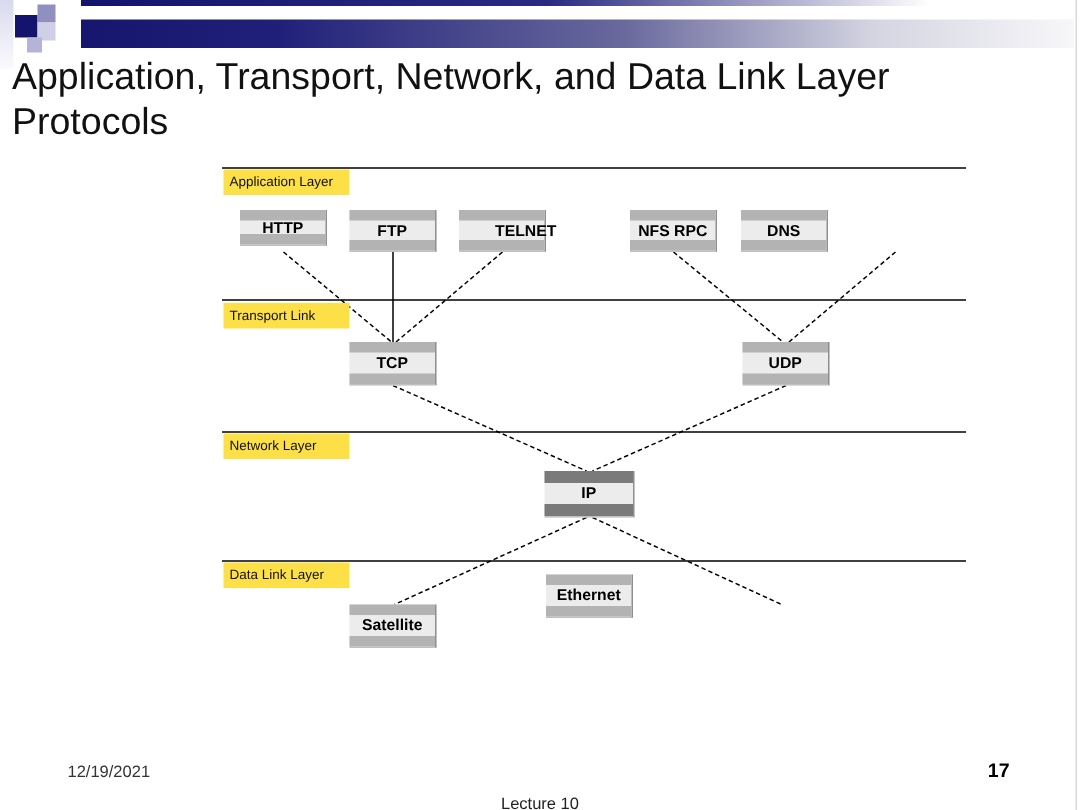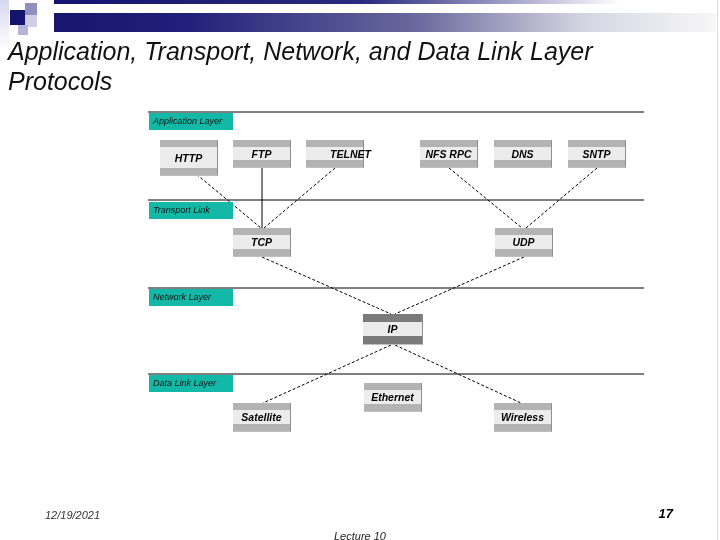--- a/index.html
+++ b/index.html
@@ -1,19 +1,18 @@
 <!DOCTYPE html>
 <html><head>
 <meta charset="utf-8">
 <style>
   html,body{margin:0;padding:0;background:#fff;}
   #slide{
     position:relative;width:720px;height:540px;background:#ffffff;overflow:hidden;
     font-family:"Liberation Sans",sans-serif;
-    font-style:italic;
   }
   
   .deco{position:absolute;}
   #deco-left-bar{left:0;top:0;width:9px;height:46px;background:linear-gradient(#d9d9ee,#fbfbfe);}
   #deco-navy-square{left:10px;top:10px;width:15px;height:15px;background:#14146e;}
   #deco-slate-square{left:25px;top:3px;width:12px;height:12px;background:#8f8fc0;}
   #deco-lavender-square{left:25px;top:15px;width:12px;height:12px;background:#cfcfe8;}
   #deco-small-square{left:18px;top:25px;width:10px;height:10px;background:#b4b4d6;}
   #deco-thin-bar{left:54px;top:0;width:566px;height:4px;
     background:linear-gradient(to right,#14146e 0%,#2a2a80 55%,#ffffff 100%);}
@@ -25,21 +24,21 @@
     position:absolute;left:8px;top:36px;width:695px;
     font-size:25px;line-height:30px;color:#111;letter-spacing:0;
   }
   
   #diagram{position:absolute;left:0;top:0;width:720px;height:540px;}
   #edges-svg{position:absolute;left:0;top:0;width:720px;height:540px;pointer-events:none;}
   .layer-line{stroke:#000;stroke-width:1;}
   .edge{stroke:#000;stroke-width:1;fill:none;}
   .edge.dashed{stroke-dasharray:3 2;}
   .layer-label{
-    position:absolute;width:84px;height:17px;background:#14b8a6;
+    position:absolute;width:84px;height:17px;background:#fde047;
     color:#111;font-size:9px;line-height:17px;padding-left:4px;box-sizing:border-box;
     white-space:nowrap;
   }
   .node{
     position:absolute;background:#ececec;box-sizing:border-box;
     border-right:1px solid #8f8f8f;border-bottom:1px solid #c0c0c0;
     display:flex;align-items:center;justify-content:center;
   }
   .node .band{position:absolute;left:0;right:0;height:7px;background:#b3b3b3;}
   .node .band.top{top:0;}
@@ -86,21 +85,21 @@
         <line x1="597" y1="168" x2="526" y2="228" class="edge dashed"></line>
         <line x1="262" y1="257" x2="391" y2="314" class="edge dashed"></line>
         <line x1="524" y1="257" x2="395" y2="314" class="edge dashed"></line>
         <line x1="391" y1="345" x2="263" y2="403" class="edge dashed"></line>
         <line x1="395" y1="345" x2="521" y2="403" class="edge dashed"></line>
       </svg>
   <div class="layer-label" style="left: 149px; top: 113px;">Application Layer</div>
       <div class="layer-label" style="left: 149px; top: 202px;">Transport Link</div>
       <div class="layer-label" style="left: 149px; top: 289px;">Network Layer</div>
       <div class="layer-label" style="left: 149px; top: 375px;">Data Link Layer</div>
-      <div class="node" style="left: 160px; top: 140px; width: 58px; height: 36px;">
+      <div class="node" style="left: 160px; top: 140px; width: 58px; height: 24px;">
         <div class="band top"></div>
         <div class="band bottom"></div>
         <span class="node-label">HTTP</span>
       </div>
       <div class="node" style="left: 233px; top: 140px; width: 58px; height: 28px; text-align: right;">
         <div class="band top"></div>
         <div class="band bottom"></div>
         <span class="node-label">FTP</span>
       </div>
       <div class="node" style="left: 306px; top: 140px; width: 58px; height: 28px; padding-left: 32px;">
@@ -110,25 +109,20 @@
       </div>
       <div class="node" style="left: 420px; top: 140px; width: 58px; height: 28px;">
         <div class="band top"></div>
         <div class="band bottom"></div>
         <span class="node-label">NFS RPC</span>
       </div>
       <div class="node" style="left: 494px; top: 140px; width: 58px; height: 28px;">
         <div class="band top"></div>
         <div class="band bottom"></div>
         <span class="node-label">DNS</span>
-      </div>
-      <div class="node" style="left: 568px; top: 140px; width: 58px; height: 28px;">
-        <div class="band top"></div>
-        <div class="band bottom"></div>
-        <span class="node-label">SNTP</span>
       </div>
       <div class="node" style="left: 233px; top: 228px; width: 58px; height: 29px;">
         <div class="band top"></div>
         <div class="band bottom"></div>
         <span class="node-label">TCP</span>
       </div>
       <div class="node" style="left: 495px; top: 228px; width: 58px; height: 29px;">
         <div class="band top"></div>
         <div class="band bottom"></div>
         <span class="node-label">UDP</span>
@@ -141,23 +135,18 @@
       <div class="node" style="left: 233px; top: 403px; width: 58px; height: 29px;">
         <div class="band top"></div>
         <div class="band bottom"></div>
         <span class="node-label">Satellite</span>
       </div>
       <div class="node" style="left: 364px; top: 383px; width: 58px; height: 29px;">
         <div class="band top"></div>
         <div class="band bottom"></div>
         <span class="node-label">Ethernet</span>
       </div>
-      <div class="node" style="left: 494px; top: 403px; width: 58px; height: 29px;">
-        <div class="band top"></div>
-        <div class="band bottom"></div>
-        <span class="node-label">Wireless</span>
-      </div>
     </div>
 
   <div class="footer-text" id="footer-date">12/19/2021</div>
   <div class="footer-text" id="footer-center">Lecture 10</div>
   <div class="footer-text" id="footer-page">17</div>
 </div>
 
 </body></html>

